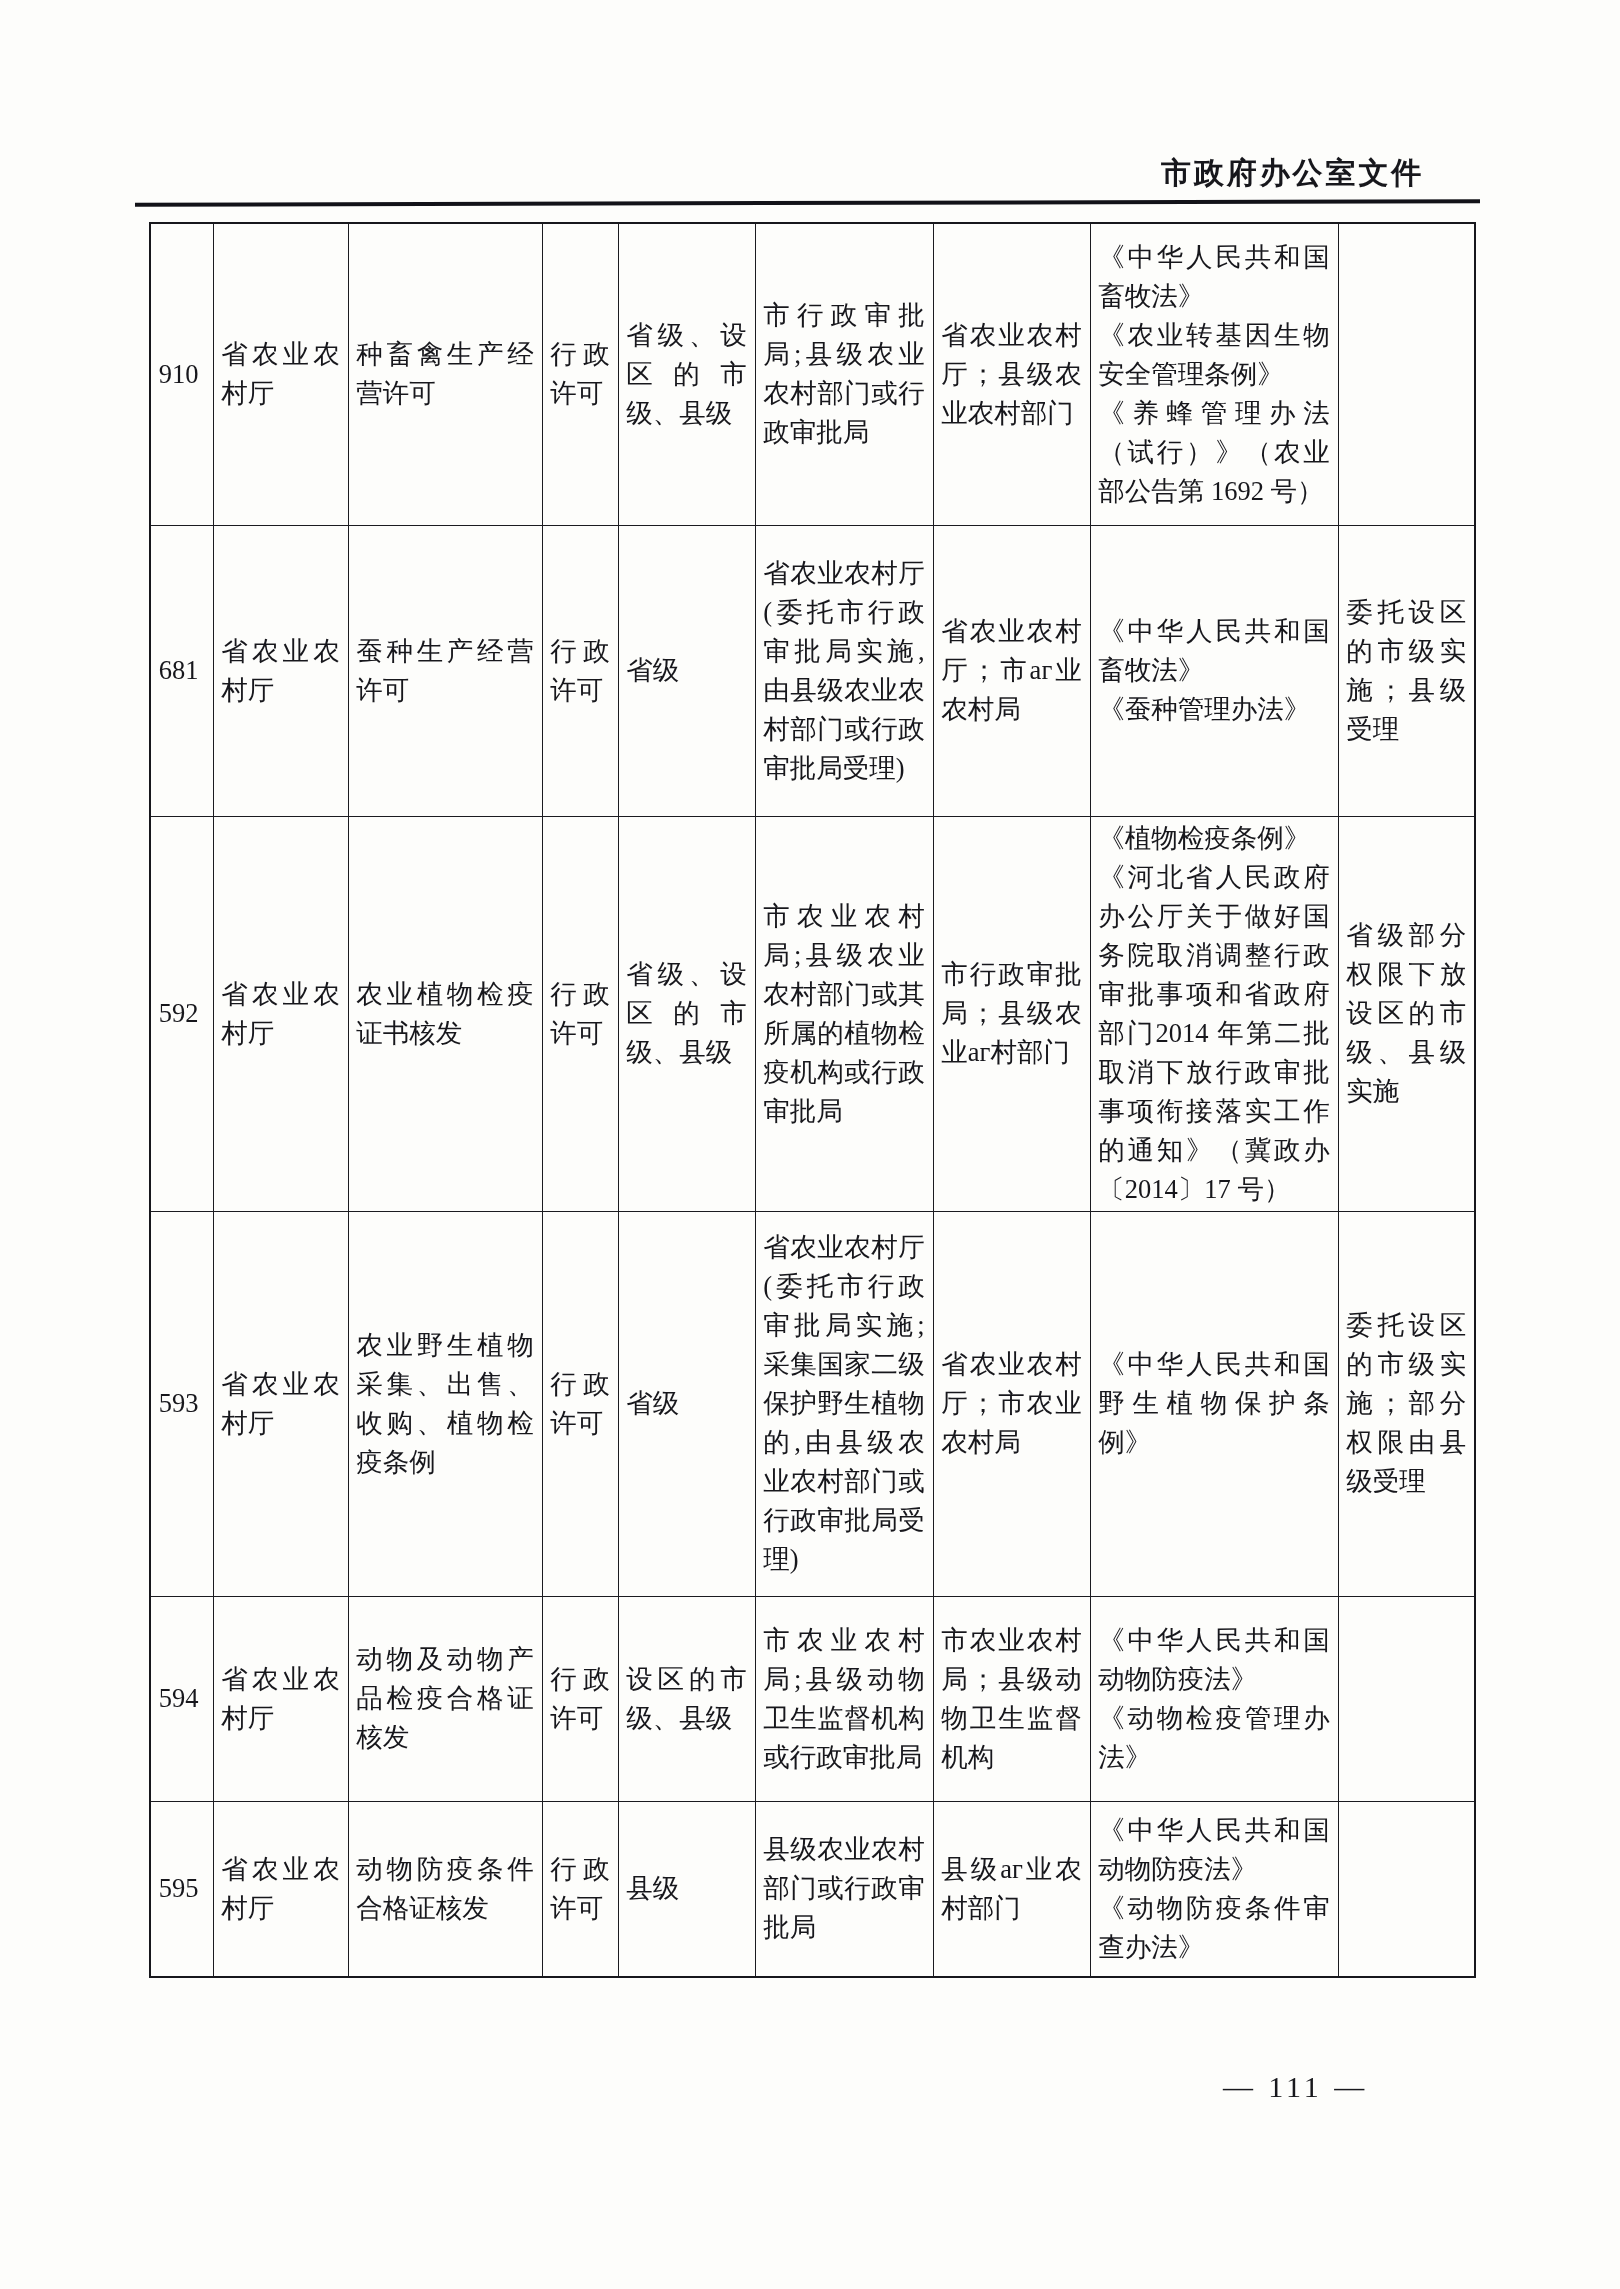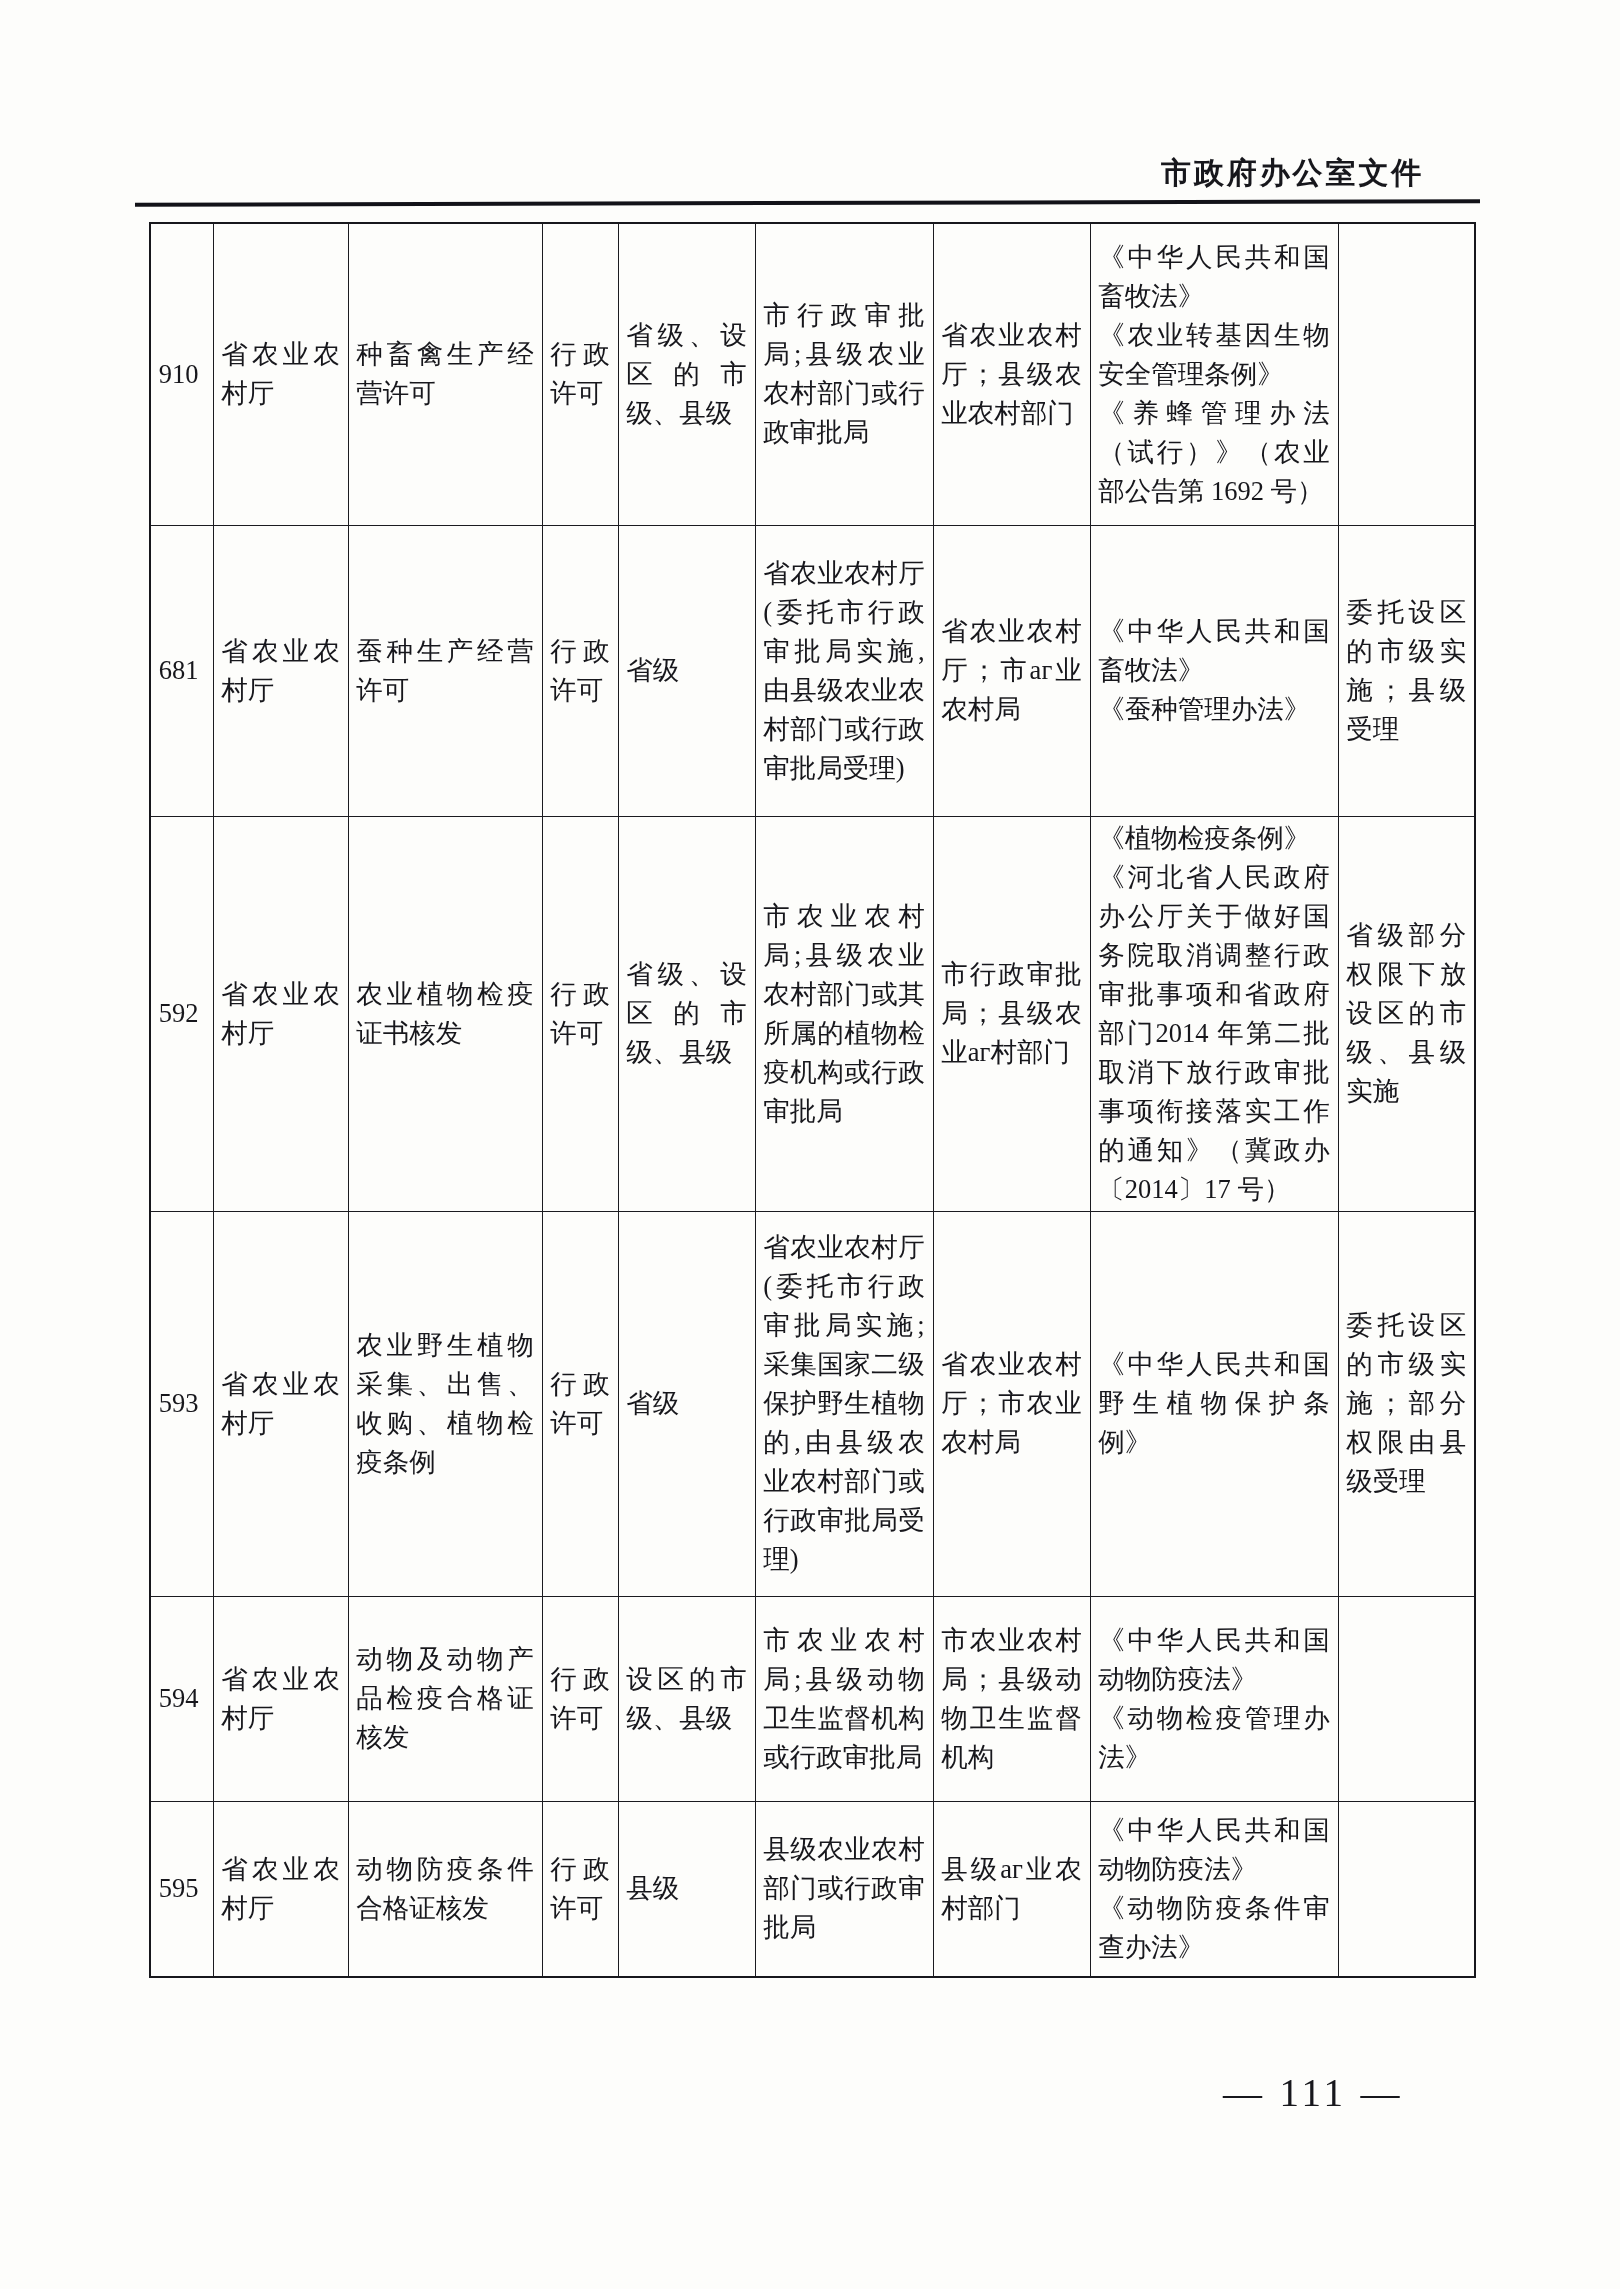--- a/index.html
+++ b/index.html
@@ -32,21 +32,21 @@
     white-space:pre-line;
     overflow:hidden;
     padding:2px 7.8px;
     text-align:justify;
   }
   td.hd{text-align:center;line-height:39px;padding:2px 2px;}
   td.xh{text-align:center;padding:2px 0;}
   td.ctr{text-align:center;padding:2px 2px;}
   td.basis{padding:3.9px 5.9px;}
   .pageno{
-    position:absolute;left:1223px;top:2070px;font-size:39px;letter-spacing:3.9px;
+    position:absolute;left:1223px;top:2070px;font-size:30px;letter-spacing:3.9px;
     white-space:nowrap;
   }
 </style>
 </head>
 <body>
 
 <div class="page">
 
 
   <div class="hdr-right">市政府办公室文件</div>

